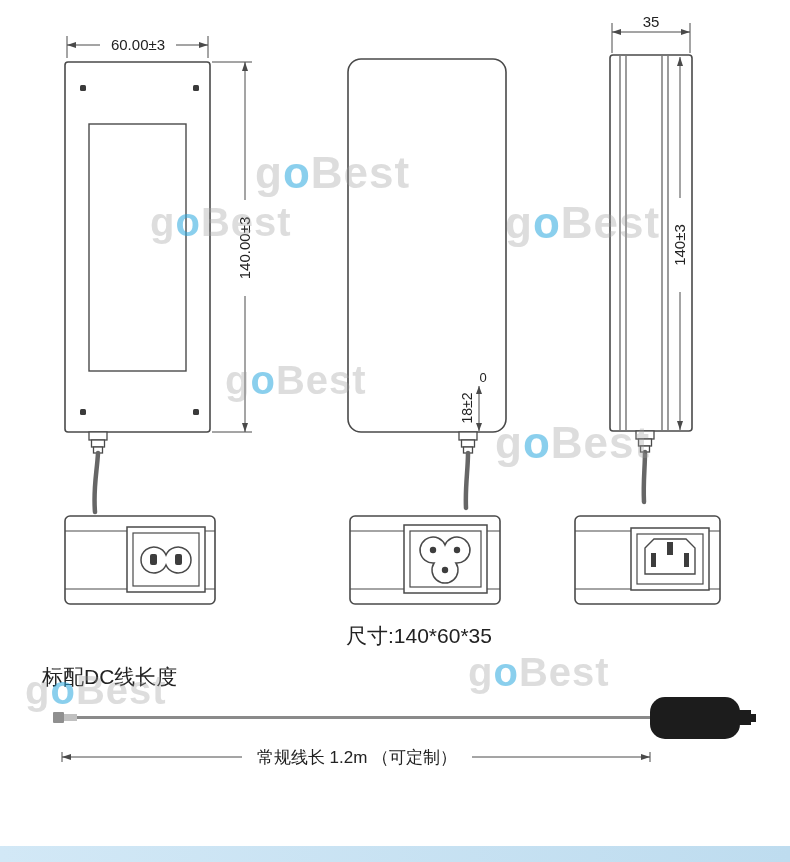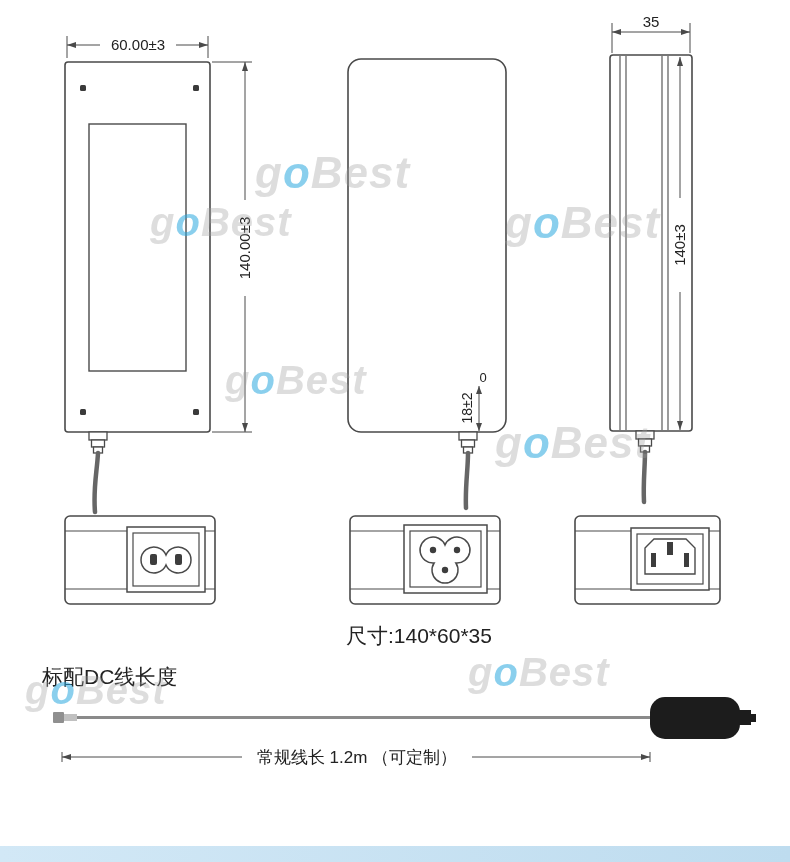--- a/index.html
+++ b/index.html
@@ -3,21 +3,21 @@
 <meta charset="utf-8">
 <style>
   * { margin:0; padding:0; box-sizing:border-box; }
   html,body { width:790px; height:862px; background:#ffffff;
     font-family:"Liberation Sans","DejaVu Sans",sans-serif; }
   .page { position:relative; width:790px; height:862px; background:#fff; overflow:hidden; }
   svg.drawing { position:absolute; left:0; top:0; z-index:1; }
   svg.drawing text { fill:#222; }
   .watermark-layer { position:absolute; left:0; top:0; width:790px; height:862px;
     pointer-events:none; z-index:5; }
-  .wm { position:absolute; font-style:italic; font-weight:bold; white-space:nowrap;
+  .wm { position:absolute; font-weight:bold; white-space:nowrap;
     letter-spacing:1px; }
   .wm-g, .wm-rest { color:rgba(158,158,158,0.35); }
   .wm-o { color:rgba(42,167,223,0.55); font-weight:900; }
   .fs44 { font-size:44px; } .fs40 { font-size:40px; }
   .bottom-bar { position:absolute; left:0; top:846px; width:790px; height:16px;
     background:linear-gradient(90deg,#d2e8f6,#bedcef); z-index:2; }
 </style>
 </head>
 <body>
 

